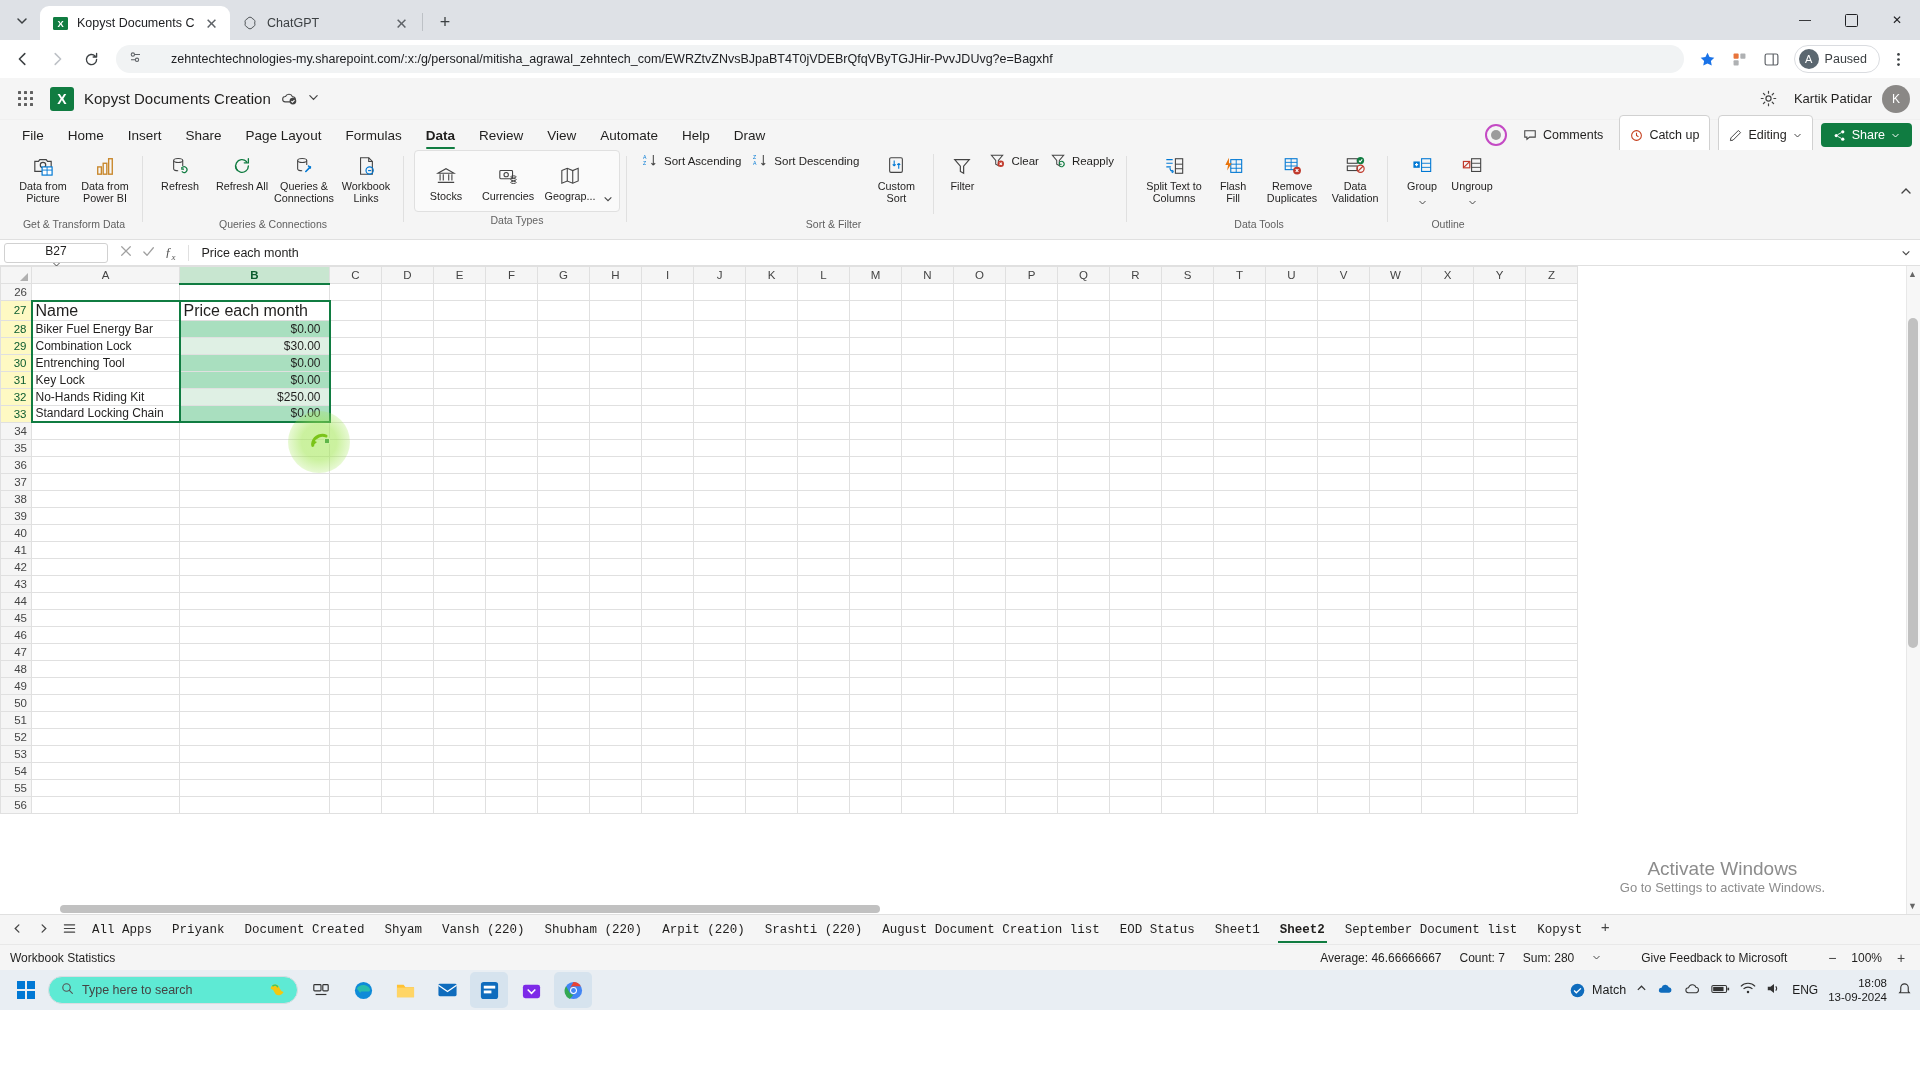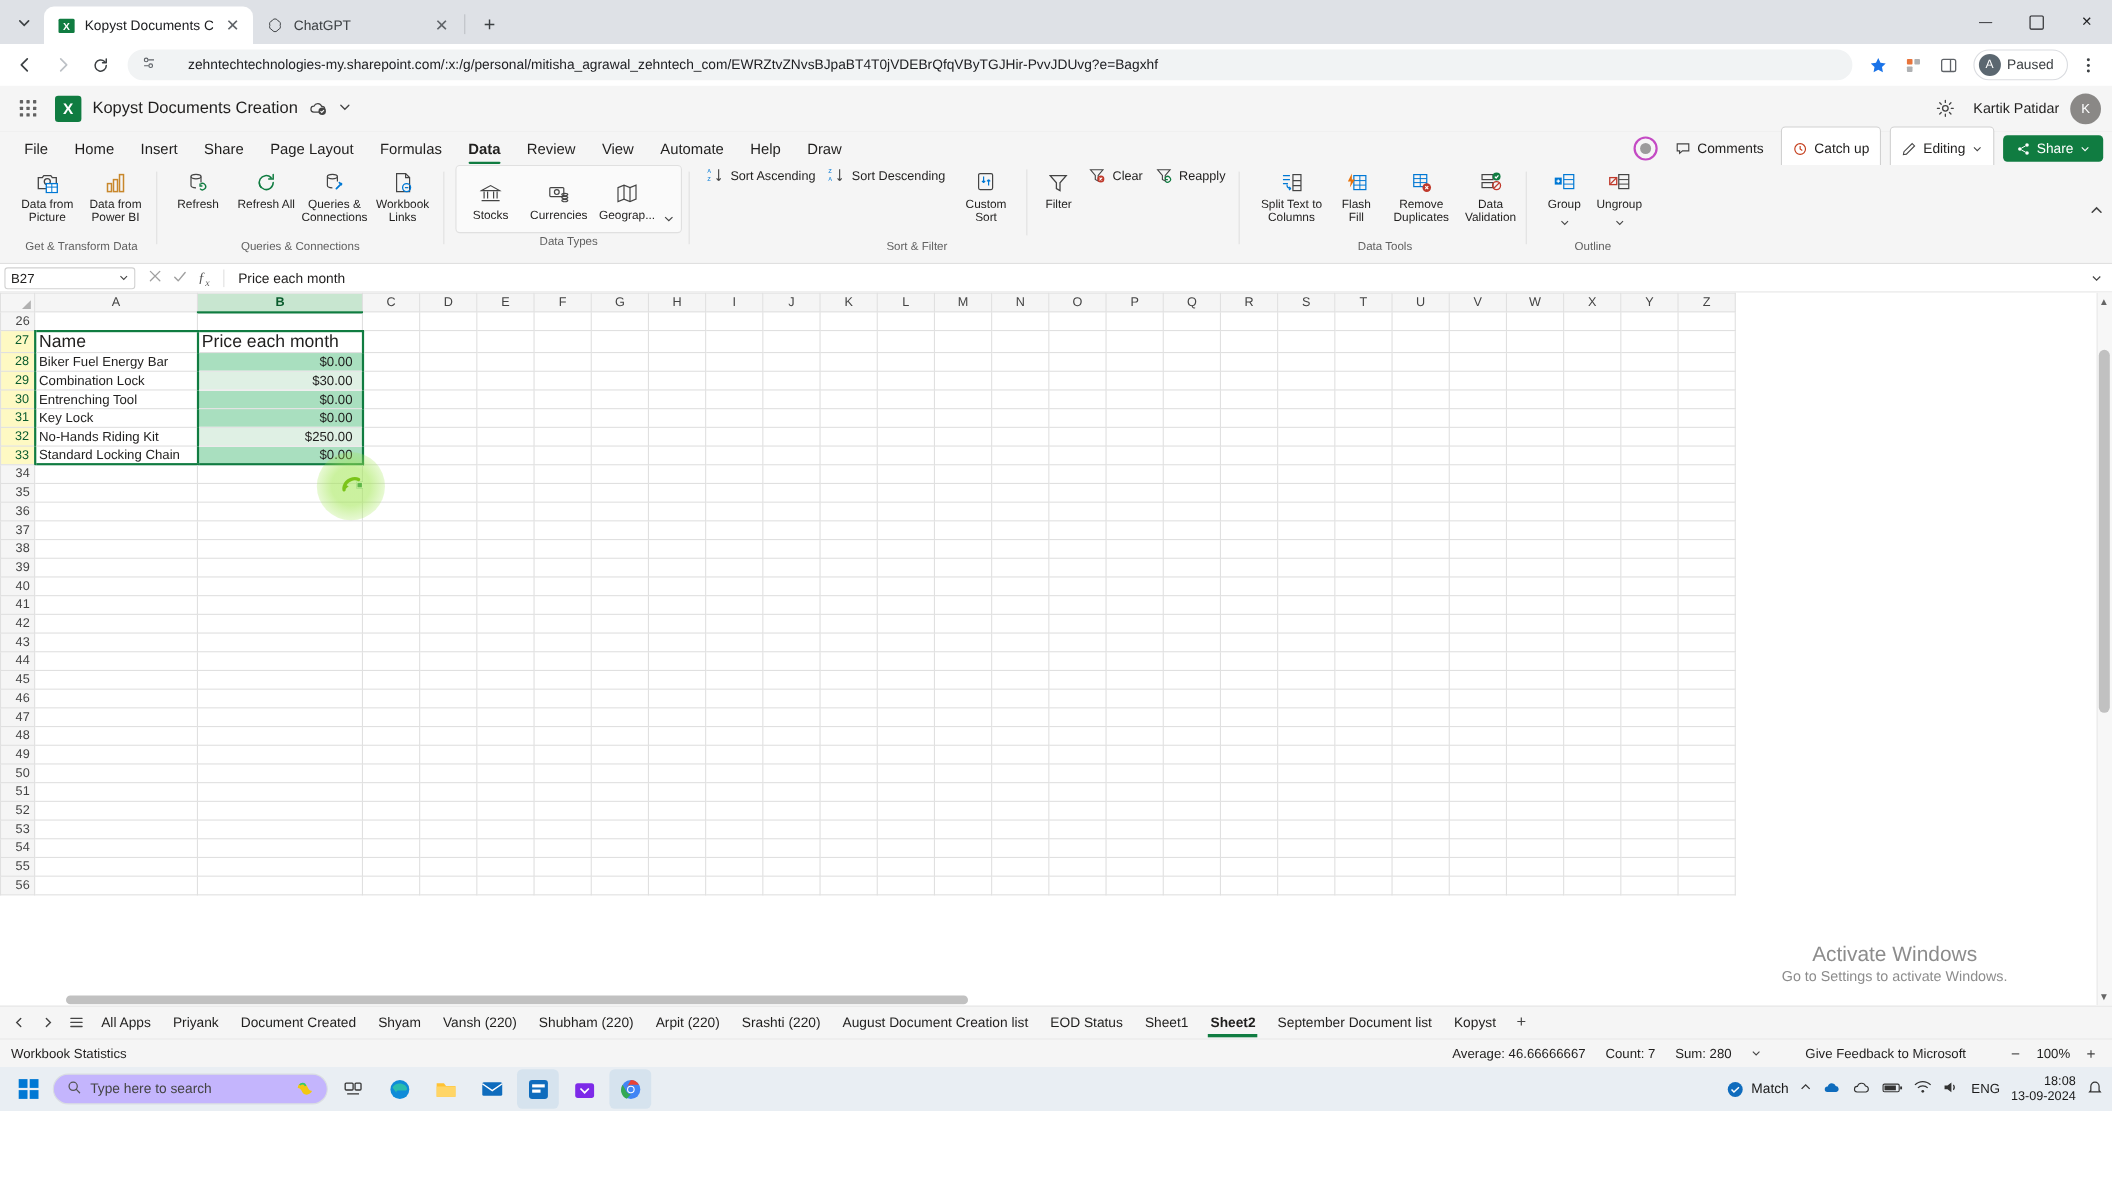--- a/index.html
+++ b/index.html
@@ -173,23 +173,23 @@
     position:absolute; right:8px; top: 36px; color:#444; font-size:11px;
   }
   .stack-col { display:flex; flex-direction:row; justify-content:center; height:64px; }
 
   
   .formula-bar {
     height: 26px; background:#fff; display:flex; align-items:center;
     border-bottom: 1px solid #e0e0e0; padding: 0 4px; gap: 6px;
   }
   .namebox {
-    width: 119px; height:20px; border:1px solid #d1d1d1; border-radius:3px;
+    width: 104px; height:20px; border:1px solid #d1d1d1; border-radius:3px;
     display:flex;align-items:center;justify-content:space-between; padding:0 5px;
-    font-size:12px; background:#fff;
+    font-size:12px; background:#fff;flex-direction:column;
   }
   .fb-icons { display:flex; align-items:center; gap:10px; padding: 0 6px; color:#a0a0a0;}
   .fb-vsep { width:1px; height:16px; background:#e0e0e0;}
   .fb-input {
     flex:1 1 auto; height:20px; border:1px solid transparent; font-size:12.5px;
     display:flex;align-items:center; padding-left:6px; color:#201f1e;
   }
   .fb-chev { width:20px; display:flex;align-items:center;justify-content:center;color:#444;font-size:10px;}
 
   
@@ -249,22 +249,22 @@
   }
   .vthumb { position:absolute; right:2px; width:10px; background:#c1c1c1; border-radius:5px;}
   .scroll-arrow { position:absolute; right:3px; color:#666; font-size:9px; }
   .hscroll-track {
     position:absolute; left:60px; right:300px; bottom:0; height:9px; background:transparent;
   }
   .hthumb { position:absolute; left:0; width:820px; height:8px; background:#c1c1c1; border-radius:4px;}
 
   
   .sheetbar {
-    height: 30px; background:#f5f5f5; display:flex; align-items:center;
-    border-top:1px solid #e0e0e0; padding-left: 4px; gap:0; overflow:hidden;
+    height: 30px; background:#f5f5f5; display:flex; align-items:flex-start;
+    border-top:1px solid #e0e0e0; padding-left: 4px; gap:0; overflow:hidden;font-family:Liberation Mono, monospace;
   }
   .sheet-nav { width:26px;height:26px;display:flex;align-items:center;justify-content:center;color:#444;font-size:12px;}
   .stab {
     padding: 0 10px; height:30px; display:flex;align-items:center;
     font-size:12.5px; color:#201f1e; position:relative; white-space:nowrap;
   }
   .stab.active { font-weight:bold; }
   .stab.active::after {
     content:''; position:absolute; left:8px; right:8px; bottom:2px; height:2.5px; background:#107c41;
   }
@@ -281,21 +281,21 @@
 
   
   .taskbar {
     height: 40px; background:#e9eef3; display:flex;align-items:center;
     padding: 0 8px; gap: 4px; position:relative;
   }
   .tb-win { width:36px;height:36px;display:flex;align-items:center;justify-content:center;}
   .win-logo { display:grid; grid-template-columns: 8px 8px; grid-template-rows: 8px 8px; gap:2px;}
   .win-logo i { background:#0078d4; display:block; }
   .tb-search {
-    height: 28px; width: 250px; background:#c4b5fd; border-radius:14px;
+    height: 28px; width: 250px; background:#5eead4; border-radius:14px;
     display:flex;align-items:center;gap:8px;padding:0 12px;font-size:12.5px;color:#444;
     border:1px solid #d9dde2;
   }
   .tb-app { width:38px;height:36px;display:flex;align-items:center;justify-content:center;border-radius:5px; position:relative;}
   .tb-app.active { background:#d6e3ee; }
   .tray { position:absolute; right:8px; top:0; height:40px; display:flex;align-items:center;gap:10px; font-size:12px;color:#1a1a1a;}
   .tray-clock { text-align:right; line-height:14px; font-size:11.5px;}
   .match-pill { display:flex;align-items:center;gap:6px;font-size:12.5px;color:#1a1a1a;}
 
   .sq { width:13px;height:13px;border:1.4px solid currentColor; border-radius:1.5px; display:block;}

